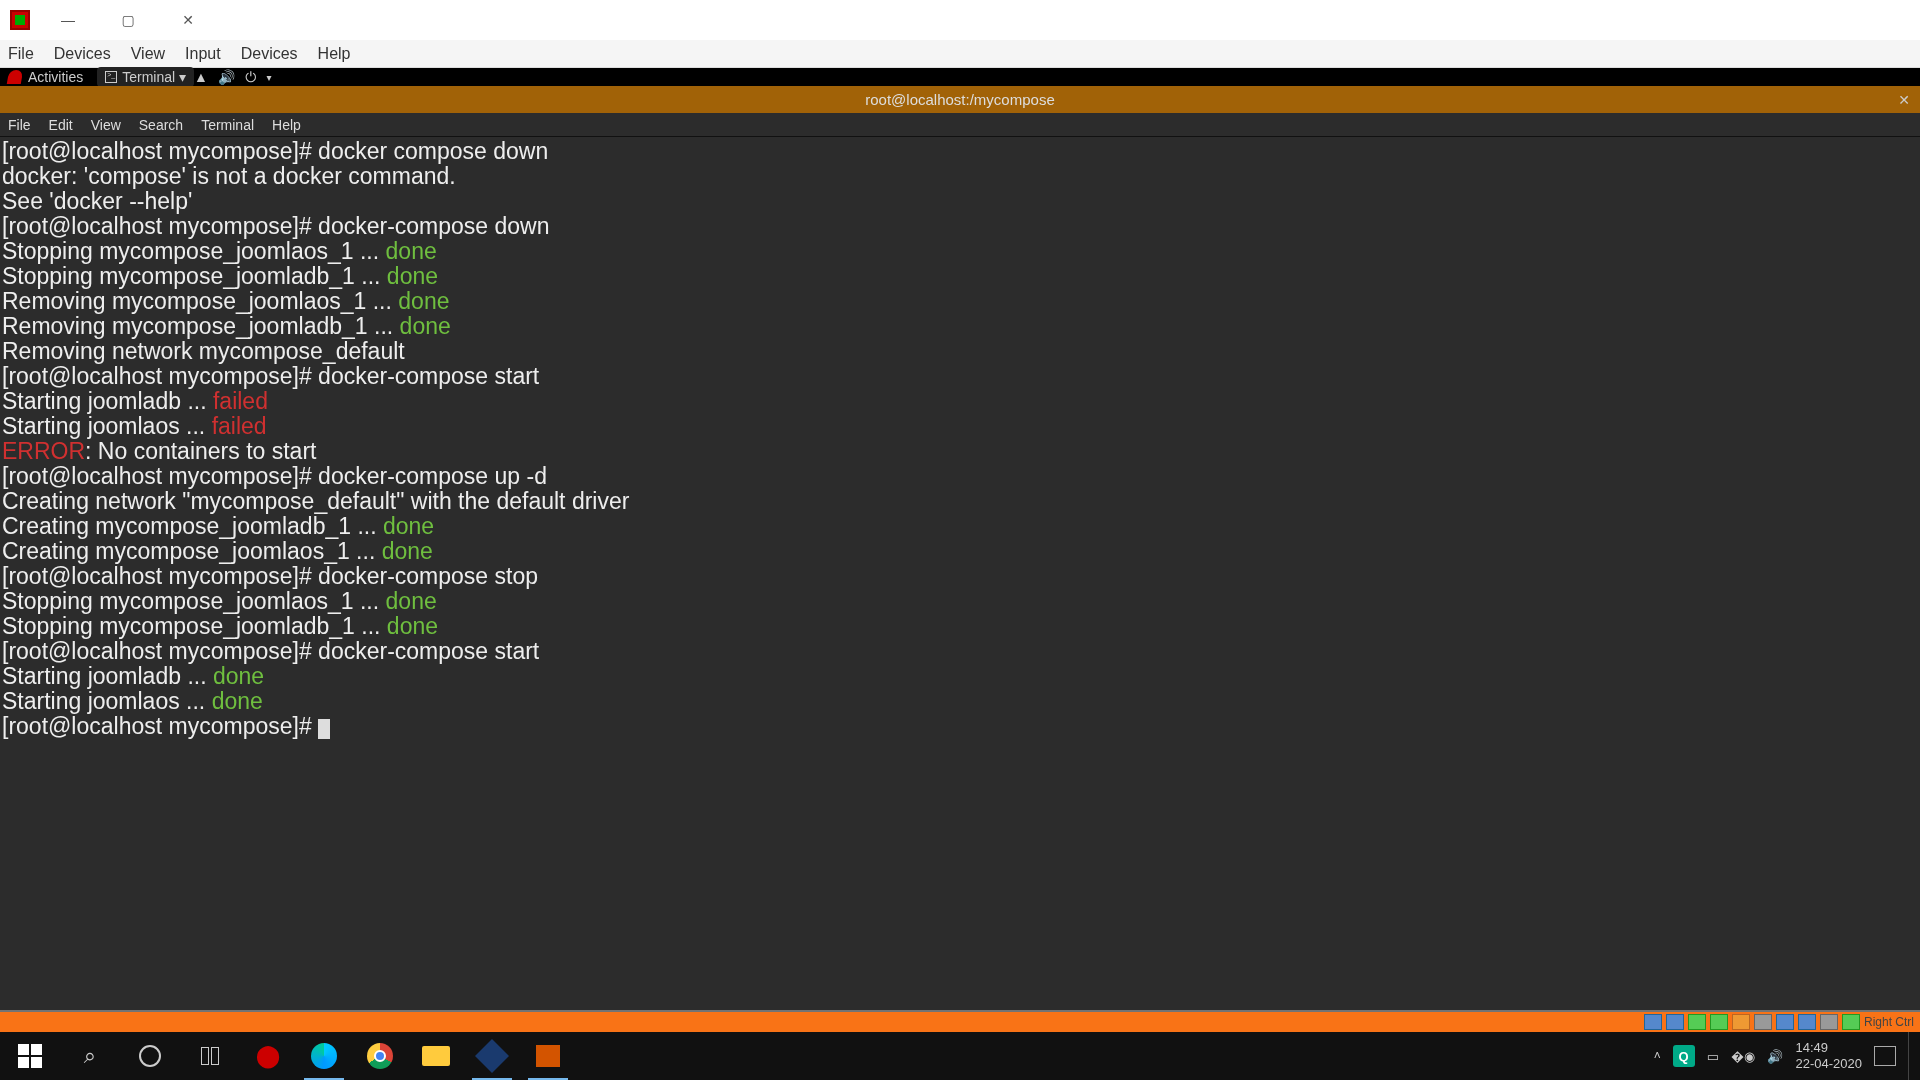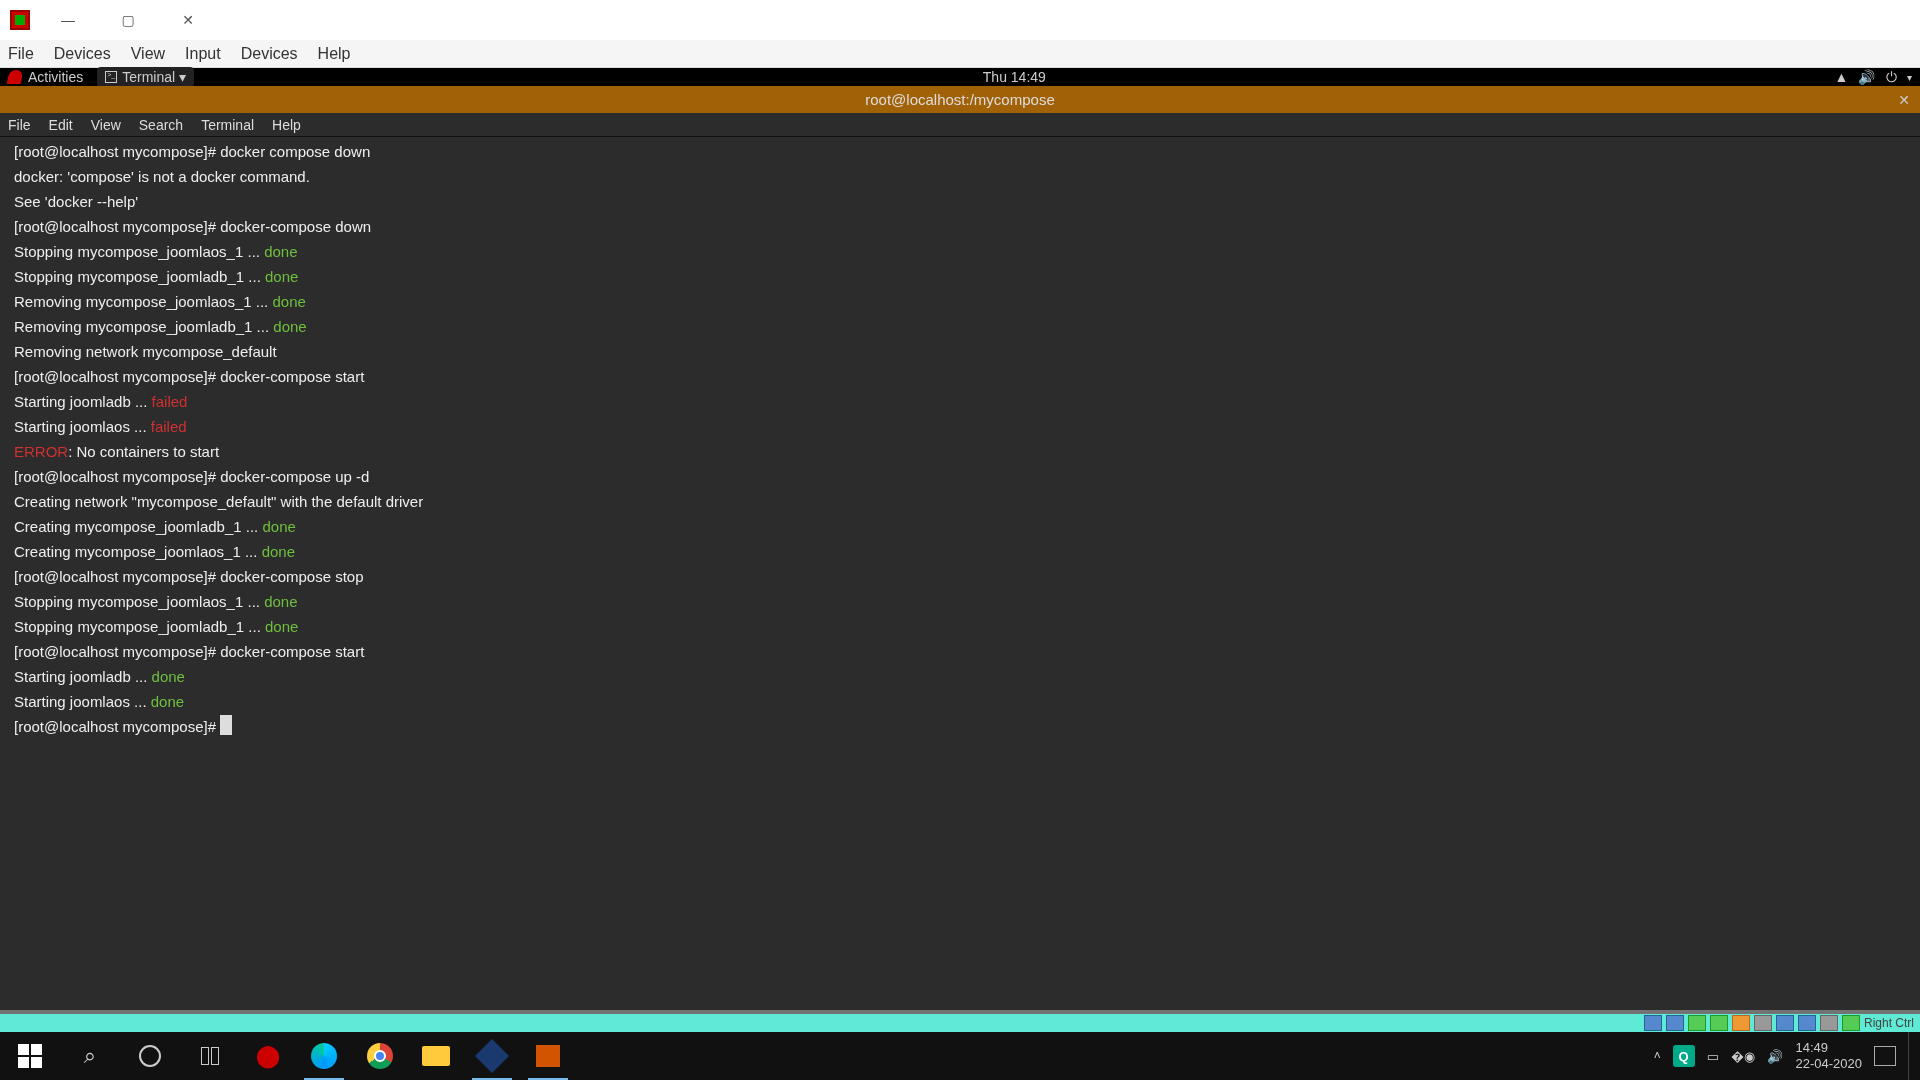--- a/index.html
+++ b/index.html
@@ -20,26 +20,26 @@
 .gnome-bar .appbtn .ticon{width:12px;height:12px;border:1px solid #ccc;position:relative}
 .gnome-bar .appbtn .ticon::before{content:">_";position:absolute;font-size:7px;top:-1px;left:1px}
 .gnome-bar .center{flex:1;text-align:center}
 .gnome-bar .tray{display:flex;align-items:center;gap:10px}
 .gnome-bar .tray .caret{font-size:10px}
 
 .term-titlebar{height:27px;background:#a16207;color:#ddd;display:flex;align-items:center;justify-content:center;position:relative;font-size:15px}
 .term-titlebar .close{position:absolute;right:10px;color:#ccc;font-size:14px}
 .term-menubar{height:24px;background:#2c2c2c;color:#ddd;display:flex;align-items:center;padding-left:8px;gap:18px;font-size:14px;border-bottom:1px solid #111}
 
-.term-body{flex:1;background:#2c2c2c;color:#eee;font-family:"DejaVu Sans Mono","Liberation Mono",Consolas,monospace;font-size:15px;line-height:25px;padding:2px 0 0 14px;white-space:pre}
+.term-body{flex:1;background:#2c2c2c;color:#eee;font-family:"DejaVu Sans Mono","Liberation Mono",Consolas,monospace;font-size:23px;line-height:25px;padding:2px 0 0 2px;white-space:pre}
 .term-body .green{color:#6fbf3f}
 .term-body .red{color:#d03030}
 .cursor{display:inline-block;width:12px;height:20px;background:#ddd;vertical-align:text-bottom}
 
-.vbox-status{height:22px;background:#5eead4;display:flex;align-items:center;justify-content:flex-end;padding-right:6px;gap:4px;font-size:12px;color:#444;border-top:4px solid #737373}
+.vbox-status{height:22px;background:#f97316;display:flex;align-items:center;justify-content:flex-end;padding-right:6px;gap:4px;font-size:12px;color:#444;border-top:2px solid #737373}
 .vbox-status .ic{width:18px;height:16px;background:#58c;border:1px solid #269;display:inline-block}
 .vbox-status .ic.g{background:#5c5;border-color:#292}
 .vbox-status .ic.o{background:#e93;border-color:#b62}
 .vbox-status .ic.gr{background:#999;border-color:#666}
 
 .taskbar{height:48px;background:#111;display:flex;align-items:center;color:#fff;position:relative}
 .taskbar .tb-btn{width:60px;height:48px;display:flex;align-items:center;justify-content:center}
 .taskbar .winlogo{width:24px;height:24px;display:grid;grid-template:1fr 1fr/1fr 1fr;gap:2px}
 .taskbar .winlogo div{background:#fff}
 .taskbar .search{color:#ccc}
@@ -78,21 +78,20 @@
 
 <div class="gnome-bar">
   <div class="act">
     <span class="hat"></span>
     <span>Activities</span>
   </div>
   <div class="appbtn">
     <span class="ticon"></span>
     <span>Terminal ▾</span>
   </div>
-  <div class="center">Thu 14:49</div>
   <div class="tray">
     <span>▲</span>
     <span>🔊</span>
     <span>⏻</span>
     <span class="caret">▾</span>
   </div>
 </div>
 
 <div class="term-titlebar">
   <span>root@localhost:/mycompose</span>

